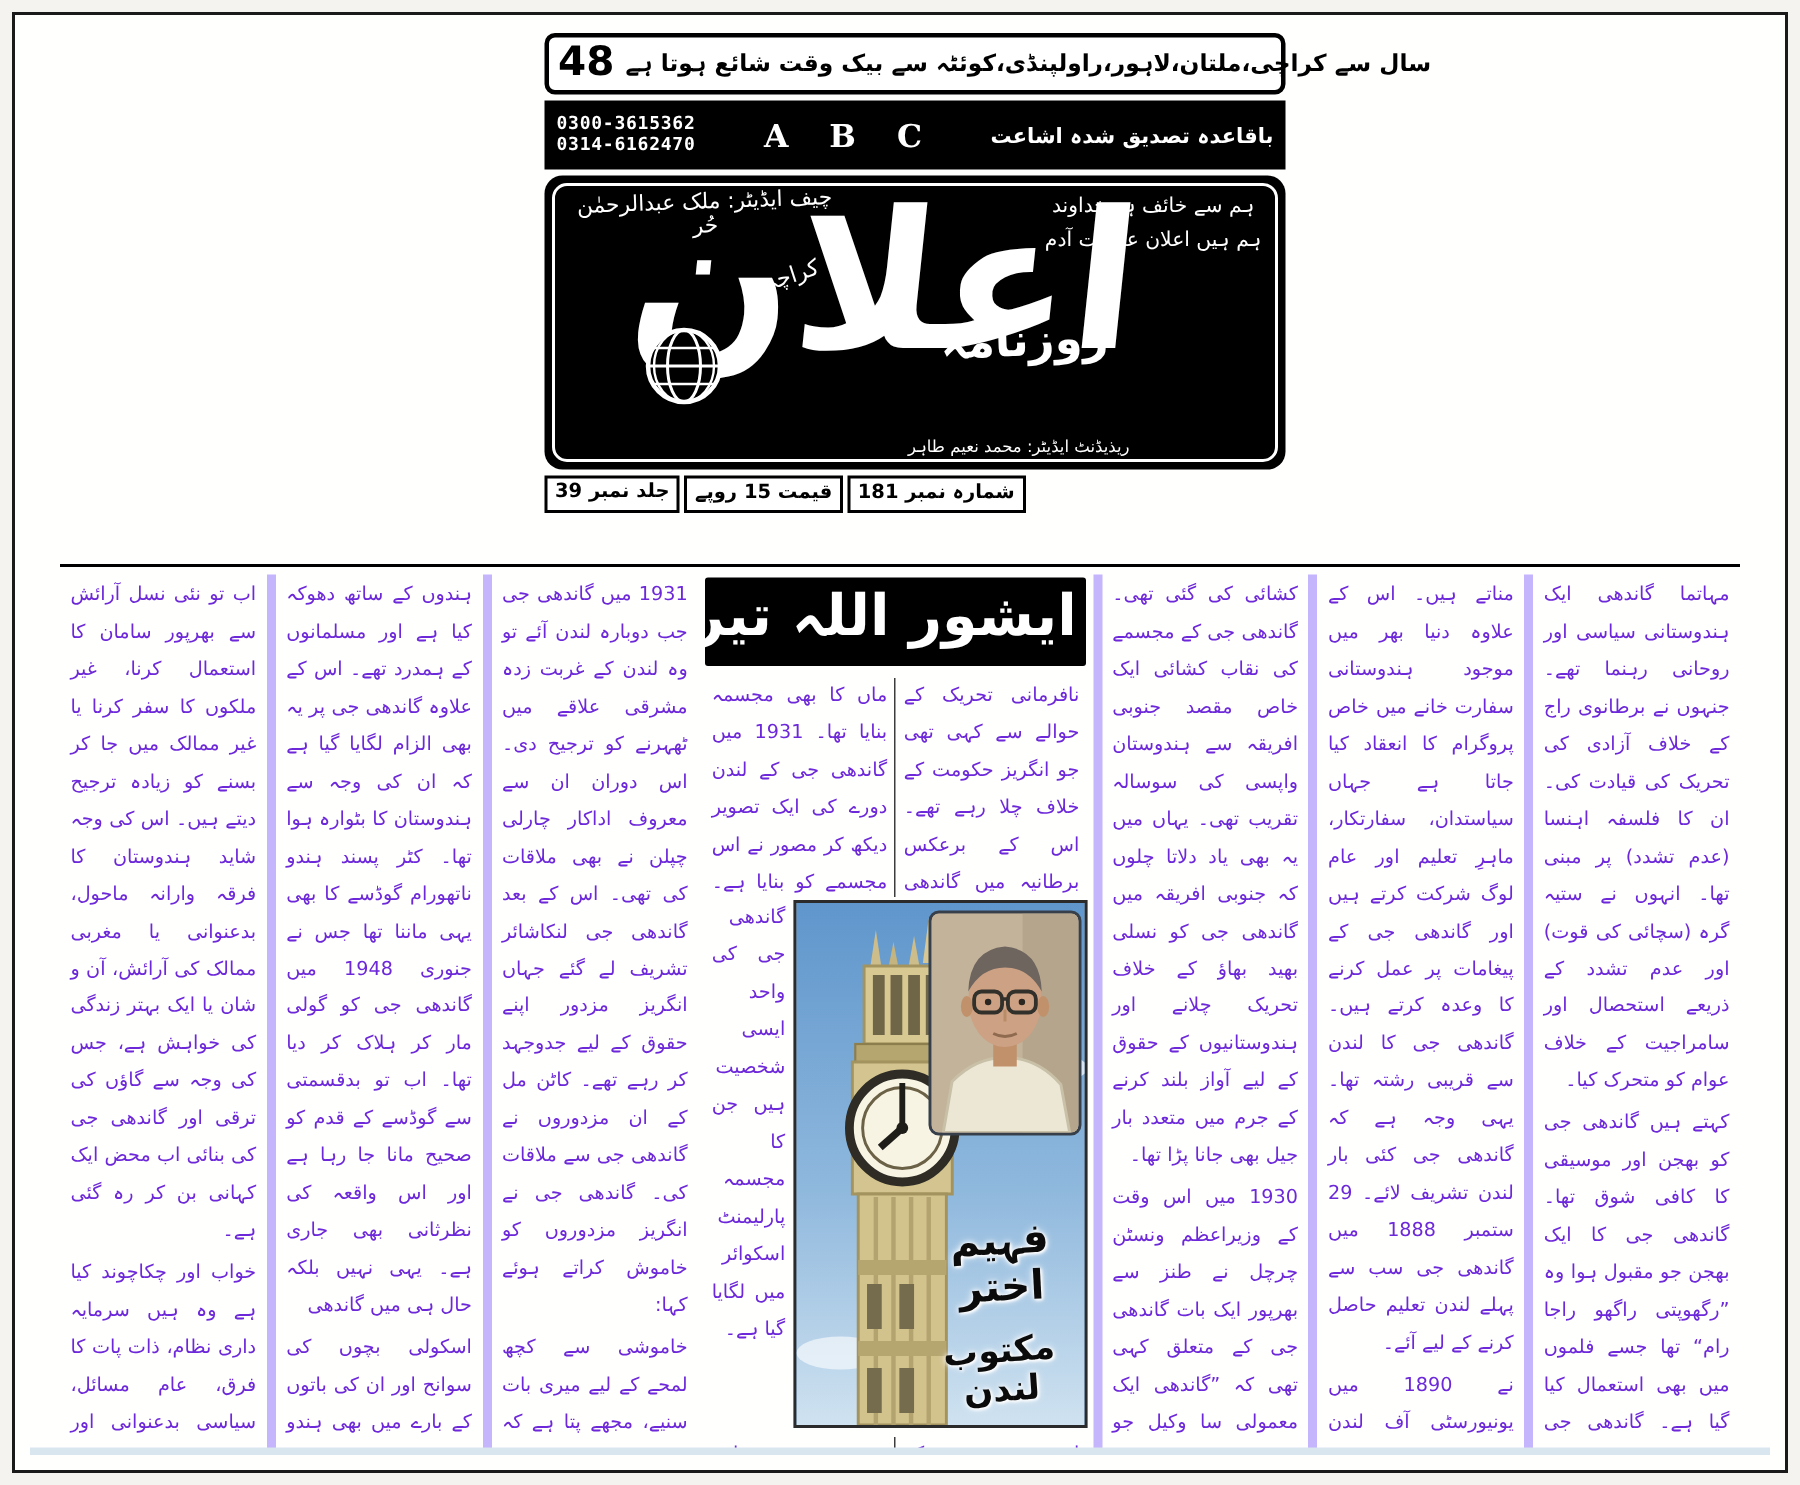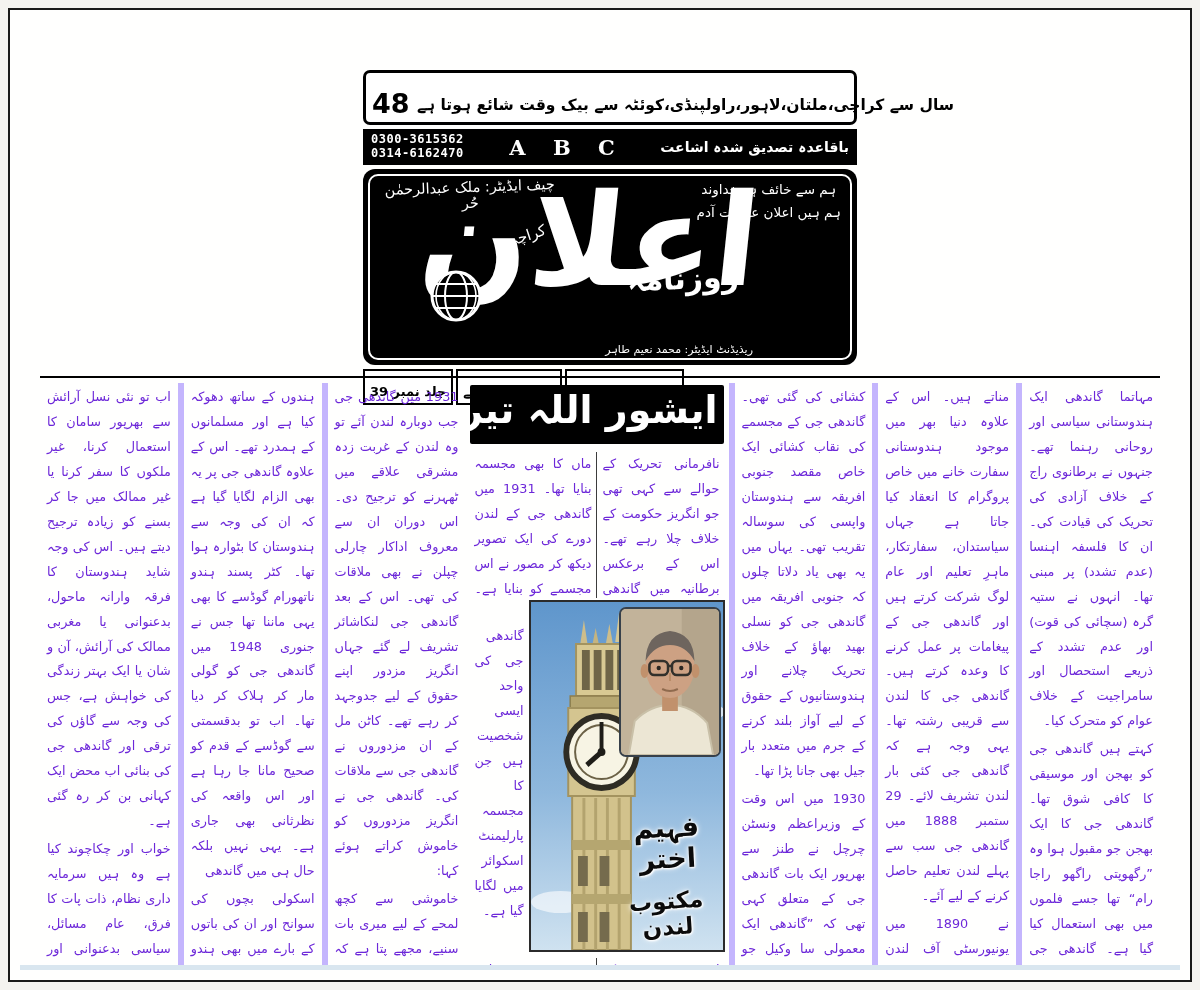--- a/index.html
+++ b/index.html
@@ -3,42 +3,42 @@
 <meta charset="utf-8">
 <style>
   * { box-sizing: border-box; margin: 0; padding: 0; }
   html,body { width:1200px; height:990px; }
   body { background:#f4f3f0; font-family:"DejaVu Sans", sans-serif; position:relative; }
   .sheet { position:absolute; inset:8px; background:#fffffe; border:2px solid #1a1a1a; }
   .bottom-tint { position:absolute; left:10px; right:10px; bottom:10px; height:5px; background:#d9e6ef; }
 
   
   .header { position:absolute; left:353px; top:12px; width:494px; }
-  .banner { border:3px solid #000; border-radius:7px; background:#fff; padding:15px 6px 3px;
-            direction:ltr; text-align:center; font-weight:bold; font-size:15.5px; white-space:nowrap;margin-top:48px; }
+  .banner { border:3px solid #000; border-radius:7px; background:#fff; padding:1px 6px 3px;
+            direction:ltr; text-align:center; font-weight:bold; font-size:15.5px; white-space:nowrap; }
   .banner .bignum { font-size:27px; font-weight:bold; letter-spacing:-1px; vertical-align:-3px; padding-right:2px; }
   .cert-bar { margin-top:4px; background:#000; color:#fff; display:flex; align-items:center;
-              justify-content:space-between; padding:2px 8px; height:36px; }
+              justify-content:space-between; padding:2px 8px; height:46px; }
   .phones { direction:ltr; font-family:"DejaVu Sans Mono", monospace; font-weight:bold;
             font-size:12px; line-height:1.15; letter-spacing:.5px; }
   .abc { font-family:"DejaVu Serif", serif; font-size:21px; font-weight:bold; letter-spacing:10px; padding-left:10px; }
   .certlbl { font-size:14px; font-weight:bold; direction:rtl; }
   .masthead { margin-top:4px; position:relative; background:#000; border-radius:12px; height:196px; color:#fff; overflow:hidden; }
   .masthead .inner-line { position:absolute; inset:5px; border:2px solid #fff; border-radius:10px; pointer-events:none; }
   .motto { position:absolute; top:9px; right:16px; text-align:center; font-size:13.5px; line-height:1.7; direction:rtl; }
   .chief { position:absolute; top:10px; left:12px; width:190px; text-align:center; font-size:14.5px; direction:rtl; transform:rotate(-2deg); }
   .daily { position:absolute; top:92px; right:118px; font-size:30px; font-weight:bold; direction:rtl; transform:rotate(-2deg); }
   .paper-title { position:absolute; top:-14px; left:58px; font-size:128px; font-weight:bold; line-height:1.35;
                  direction:rtl; transform:skewX(-6deg); letter-spacing:-4px; }
   .city { position:absolute; top:58px; left:142px; font-size:15px; direction:rtl; transform:rotate(-18deg); }
   .globe { position:absolute; left:66px; top:100px; }
   .resident { position:absolute; bottom:9px; right:104px; font-size:11px; direction:rtl; }
   .dateline { margin-top:4px; display:flex; direction:ltr; }
   .dcell { border:2px solid #000; background:#fff; font-weight:bold; font-size:13px; direction:rtl;
-           text-align:center; padding:13px 5px 4px; white-space:nowrap; }
+           text-align:center; padding:1px 5px 4px; white-space:nowrap; }
   .dcell + .dcell { margin-left:3px; }
   .d-date { flex:1; }
 
   
   .article { position:absolute; left:30px; right:30px; top:366px; bottom:14px;
              border-top:2px solid #000; padding-top:5px; }
   .cols { display:flex; direction:rtl; height:100%; }
   .colwrap { flex:1; padding:2px 7px 0; overflow:hidden; }
   .cols > .colwrap:not(:last-child) { border-left:6px solid #c4b5fd; }
   .colwrap p, .sub p, .strip p { font-size:12.8px; line-height:1.95; text-align:justify; direction:rtl;
@@ -47,21 +47,21 @@
   .headline { background:#000; color:#fff; text-align:center; direction:rtl;
               font-size:38px; font-weight:bold; line-height:1.3; padding:1px 6px 9px;
               margin:2px 1px 8px; white-space:nowrap; overflow:hidden; border-radius:2px; }
   .two-col { display:flex; direction:rtl; }
   .row-top { height:146px; overflow:hidden; }
   .row-bot { flex:1; overflow:hidden; }
   .sub { flex:1; padding:0 5px; overflow:hidden; }
   .two-col > .sub:first-child { border-left:1px solid #3c3c3c; }
   .image-row { display:flex; direction:rtl; height:352px; margin:2px 0 6px; }
   .photo { width:196px; position:relative; border:2px solid #2b2b2b; background:#8fb8dd; flex:none; }
-  .strip { flex:1; padding:0 5px; overflow:hidden;margin-top:24px; }
+  .strip { flex:1; padding:0 5px; overflow:hidden; }
   .portrait { position:absolute; top:5px; left:88px; width:102px; height:150px;
               border:2px solid #37404a; border-radius:7px; overflow:hidden; background:#c6b79e; }
   .author { position:absolute; bottom:10px; left:80px; width:112px; text-align:center;
             direction:rtl; font-weight:bold; color:#0b0b0b;
             text-shadow:0 0 3px #fff, 0 0 6px #fff, 1px 1px 2px #fff; }
   .author .aname { font-size:27px; transform:rotate(-3deg); }
   .author .aloc { font-size:23px; margin-top:14px; transform:rotate(-4deg); }
 </style>
 </head>
 <body>

